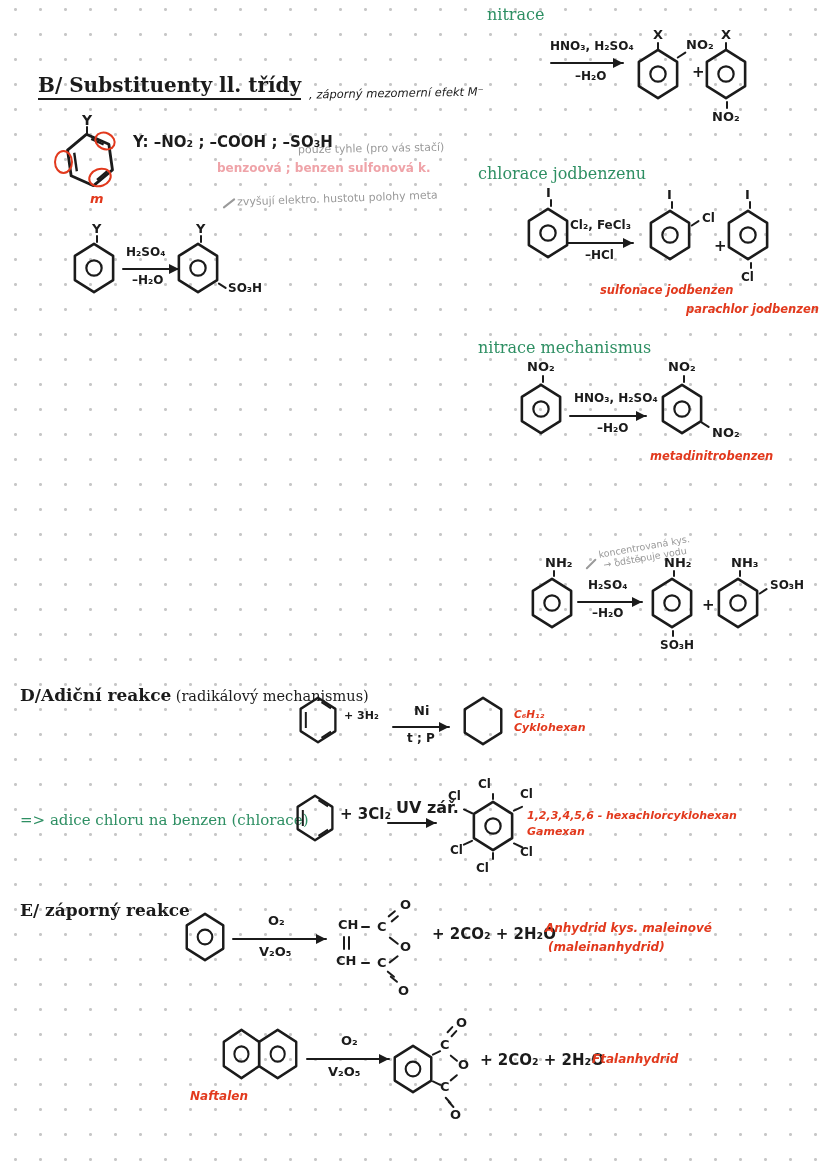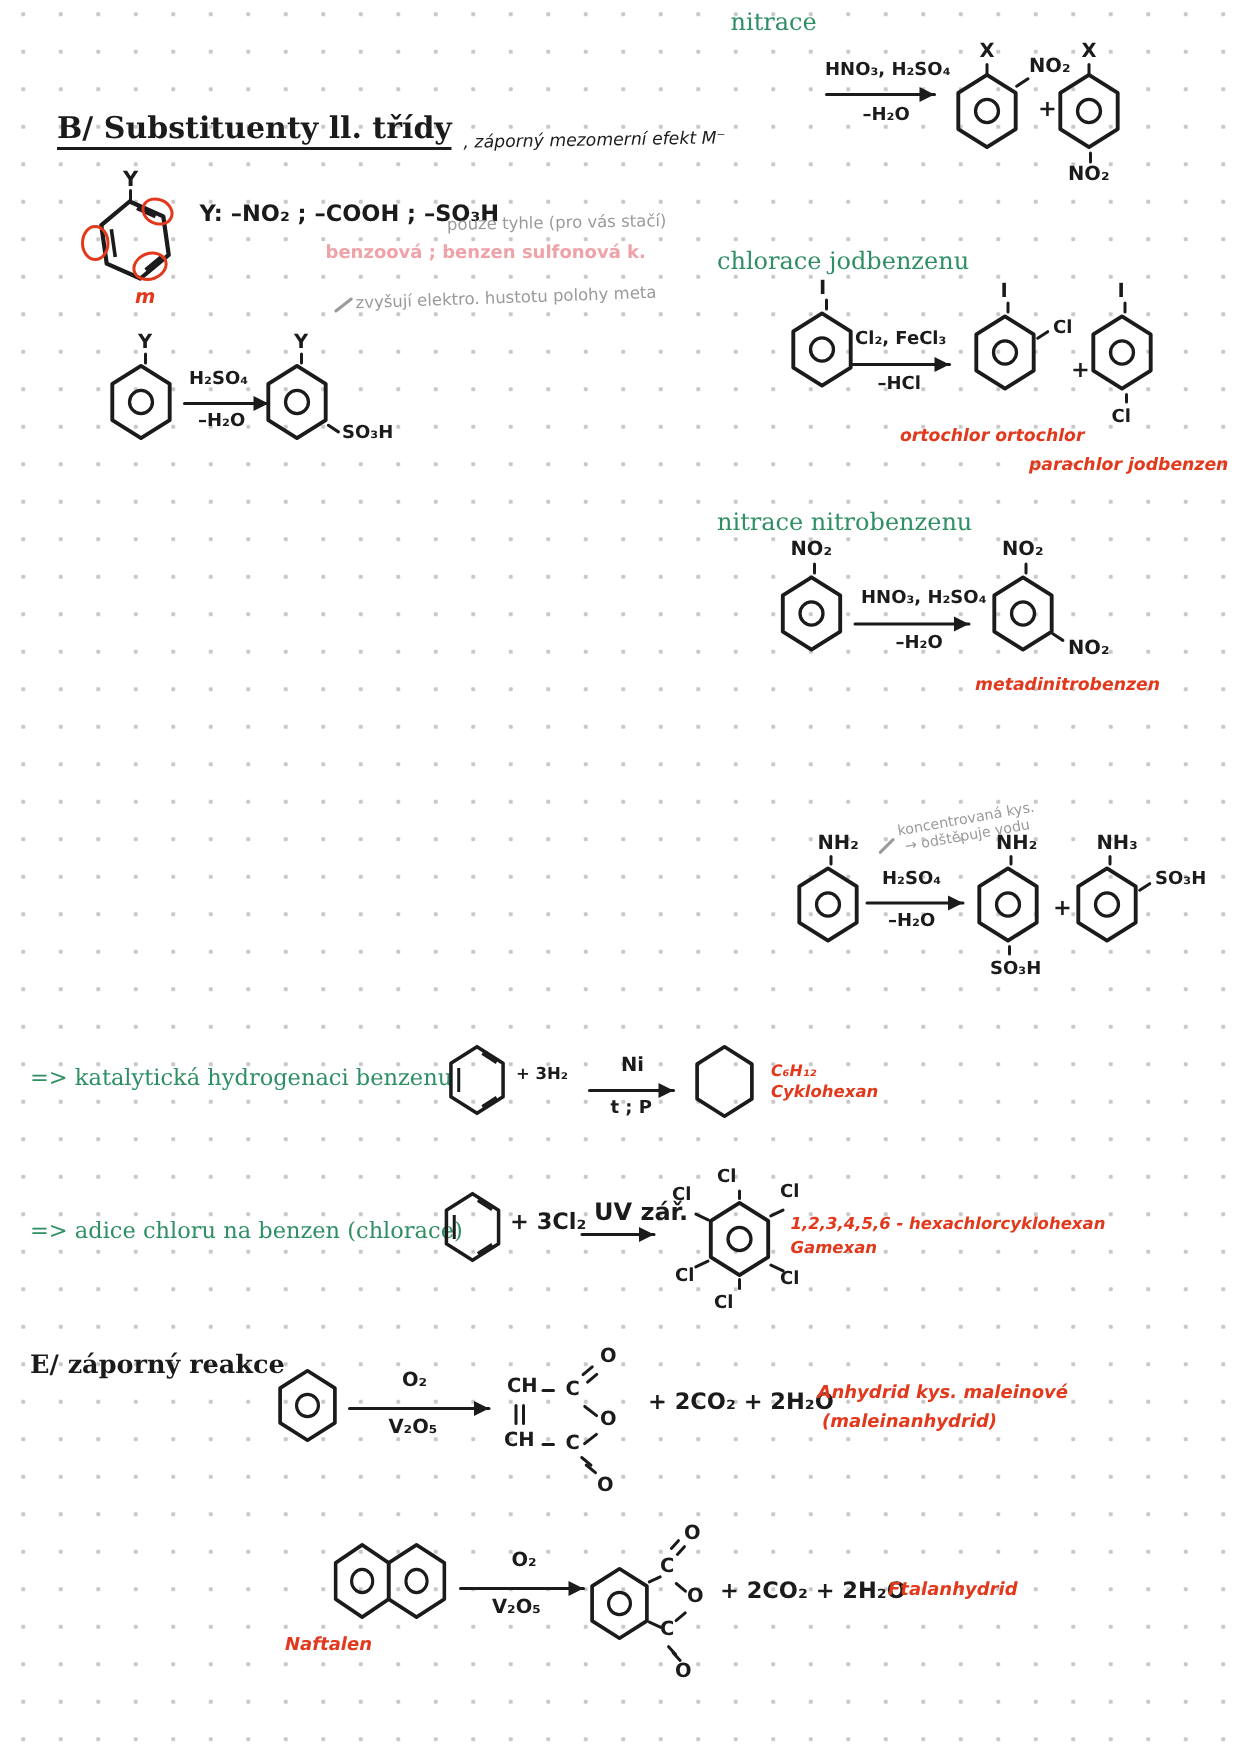--- a/index.html
+++ b/index.html
@@ -140,26 +140,26 @@
     <div class="t hw" style="left:275px;top:28px;font-size:13px;">I</div>
     <div class="bdv" style="left:279px;top:41px;height:8px;"></div>
     <div class="ring-slot" style="left:256px;top:49px;width:44px;height:52px;">
   <svg viewBox="0 0 46 54" width="100%" height="100%" preserveAspectRatio="none">
     <polygon points="23,2 43,14.5 43,39.5 23,52 3,39.5 3,14.5" fill="none" stroke="#1b1b1b" stroke-width="2.7" stroke-linejoin="round"></polygon>
     <circle cx="23" cy="27" r="8" fill="none" stroke="#1b1b1b" stroke-width="2.3"></circle>
   </svg>
 </div>
     <div class="bdv" style="left:280px;top:102px;height:7px;"></div>
     <div class="t hw" style="left:271px;top:111px;font-size:12px;">Cl</div>
-    <div class="t hw red" style="left:130px;top:124px;font-size:11.5px;font-style:italic;">ortochlor ortochlor</div>
+    <div class="t hw red" style="left:130px;top:124px;font-size:11.5px;font-style:italic;">sulfonace jodbenzen</div>
     <div class="t hw red" style="left:216px;top:143px;font-size:11.5px;font-style:italic;">parachlor jodbenzen</div>
   </div>
 
   <div class="grp" style="left:470px;top:334px;width:358px;height:135px;">
-    <div class="t typed green" style="left:8px;top:5px;font-size:16px;">nitrace nitrobenzenu</div>
+    <div class="t typed green" style="left:8px;top:5px;font-size:16px;">nitrace mechanismus</div>
     <div class="t hw" style="left:57px;top:26px;font-size:13px;">NO₂</div>
     <div class="bdv" style="left:72px;top:41px;height:8px;"></div>
     <div class="ring-slot" style="left:49px;top:49px;width:44px;height:52px;">
   <svg viewBox="0 0 46 54" width="100%" height="100%" preserveAspectRatio="none">
     <polygon points="23,2 43,14.5 43,39.5 23,52 3,39.5 3,14.5" fill="none" stroke="#1b1b1b" stroke-width="2.7" stroke-linejoin="round"></polygon>
     <circle cx="23" cy="27" r="8" fill="none" stroke="#1b1b1b" stroke-width="2.3"></circle>
   </svg>
 </div>
     <div class="t hw" style="left:104px;top:58px;font-size:12px;">HNO₃, H₂SO₄</div>
     <div class="arw" style="left:99px;top:81px;width:78px;"></div>
@@ -209,21 +209,24 @@
   <svg viewBox="0 0 46 54" width="100%" height="100%" preserveAspectRatio="none">
     <polygon points="23,2 43,14.5 43,39.5 23,52 3,39.5 3,14.5" fill="none" stroke="#1b1b1b" stroke-width="2.7" stroke-linejoin="round"></polygon>
     <circle cx="23" cy="27" r="8" fill="none" stroke="#1b1b1b" stroke-width="2.3"></circle>
   </svg>
 </div>
     <div class="bd" style="left:289px;top:85px;width:10px;transform:rotate(-33deg);"></div>
     <div class="t hw" style="left:300px;top:71px;font-size:12px;">SO₃H</div>
   </div>
 
   <div class="grp" style="left:14px;top:682px;width:800px;height:180px;">
-    <div class="t typed green" style="left:6px;top:28px;font-size:15px;">=&gt; katalytická hydrogenaci benzenu</div>
+    <div class="t" style="left:6px;top:4px;">
+      <span class="typed" style="font-size:17px;font-weight:700;">D/Adiční reakce</span>
+      <span class="typed" style="font-size:14.5px;">(radikálový mechanismus)</span>
+    </div>
 
     <div class="ring-slot" style="left:284px;top:14px;width:40px;height:48px;">
   <svg viewBox="0 0 46 54" width="100%" height="100%" preserveAspectRatio="none">
     <polygon points="23,2 43,14.5 43,39.5 23,52 3,39.5 3,14.5" fill="none" stroke="#1b1b1b" stroke-width="2.7" stroke-linejoin="round"></polygon>
     <line x1="9" y1="18" x2="9" y2="36" stroke="#1b1b1b" stroke-width="2.3"></line>
     <line x1="27" y1="7" x2="38" y2="14" stroke="#1b1b1b" stroke-width="2.3"></line>
     <line x1="27" y1="47" x2="38" y2="40" stroke="#1b1b1b" stroke-width="2.3"></line>
   </svg>
 </div>
     <div class="t hw" style="left:330px;top:28px;font-size:11px;">+ 3H₂</div>

